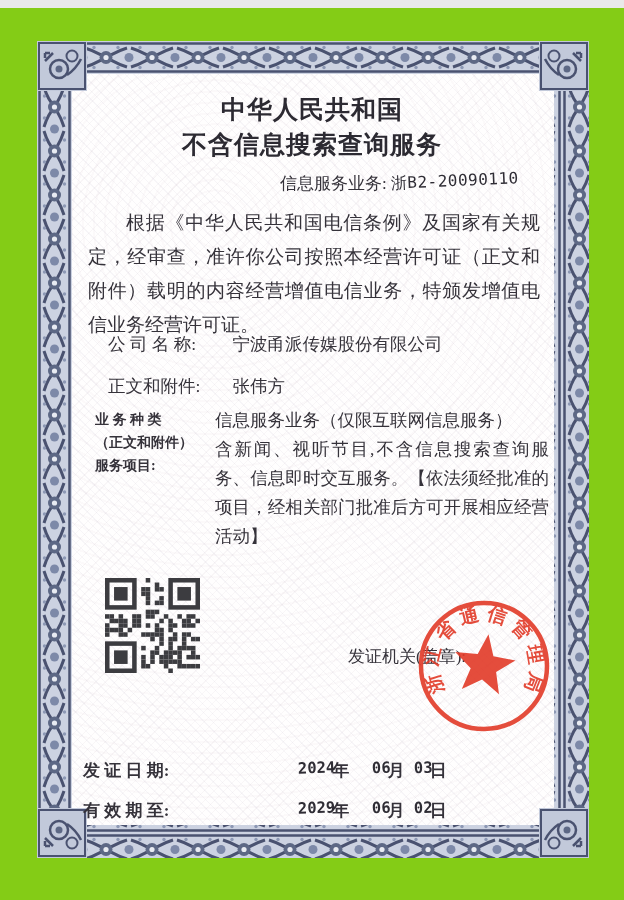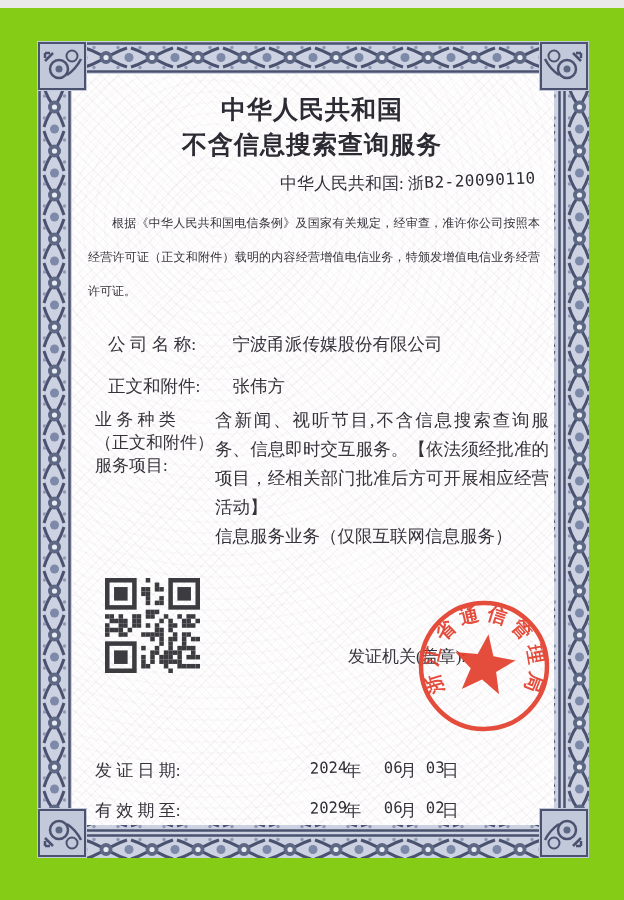--- a/index.html
+++ b/index.html
@@ -30,38 +30,38 @@
     position:absolute;left:280px;top:164px;font-size:17px;white-space:nowrap;
   }
   .typed{
     font-family:"DejaVu Sans Mono","Liberation Mono",monospace;
     font-size:16px;display:inline-block;
     transform:rotate(-2.5deg) translateY(-3px);
     letter-spacing:0.5px;color:#2f2d35;
   }
   .body-par{
     position:absolute;left:88px;top:198px;width:452px;margin:0;
-    font-size:12px;line-height:34px;text-indent:2em;text-align:justify;
+    font-size:19px;line-height:34px;text-indent:2em;text-align:justify;
   }
   .field-row{position:absolute;left:108px;font-size:17.5px;white-space:nowrap;}
   .field-label{display:inline-block;width:118px;}
   .field-value{display:inline-block;margin-left:2px;}
-  .biz-label{position:absolute;left:95px;top:400px;font-size:17px;line-height:23px;}
+  .biz-label{position:absolute;left:95px;top:400px;font-size:14px;line-height:23px;font-weight:bold;}
   .biz-value{
     position:absolute;left:215px;top:398px;width:334px;
     font-size:17.5px;line-height:29px;text-align:justify;
   }
   .qr{position:absolute;left:105px;top:570px;}
   .issuer-label{position:absolute;left:348px;top:637px;font-size:17px;white-space:nowrap;}
   .seal{position:absolute;left:410px;top:584px;opacity:.9;}
   .seal-text{
     font-size:19px;font-weight:bold;letter-spacing:6px;
     font-family:"Liberation Serif","DejaVu Serif",serif;
   }
-  .date-row{position:absolute;left:95px;width:470px;height:26px;font-size:17px;}
+  .date-row{position:absolute;left:83px;width:470px;height:26px;font-size:17px;font-weight:bold;}
   .date-row .lbl{position:absolute;left:0;top:0;}
   .date-row .y{position:absolute;left:215px;top:0;white-space:nowrap;}
   .date-row .m{position:absolute;left:289px;top:0;white-space:nowrap;}
   .date-row .d{position:absolute;left:331px;top:0;white-space:nowrap;}
   .date-row .num{
     font-family:"DejaVu Sans Mono","Liberation Mono",monospace;font-size:15.5px;
     display:inline-block;transform:rotate(-2deg) translateY(-3px);
     margin-right:-3px;color:#2f2d35;
   }
 </style>
@@ -123,21 +123,21 @@
   </svg>
 
   <div class="content">
 
     <div class="title">
       <div>中华人民共和国</div>
       <div>不含信息搜索查询服务</div>
     </div>
 
     <div class="license-line">
-      <span>中华人民共和国:</span>
+      <span>信息服务业务:</span>
       <span class="typed">浙B2-20090110</span>
     </div>
 
     <p class="body-par">根据《中华人民共和国电信条例》及国家有关规定，经审查，准许你公司按照本经营许可证（正文和附件）载明的内容经营增值电信业务，特颁发增值电信业务经营许可证。</p>
 
     <div class="field-row" style="top:324px">
       <span class="field-label">公 司 名 称:</span>
       <span class="field-value">宁波甬派传媒股份有限公司</span>
     </div>
 
@@ -146,22 +146,22 @@
       <span class="field-value">张伟方</span>
     </div>
 
     <div class="biz-label">
       <div>业 务 种 类</div>
       <div>（正文和附件）</div>
       <div>服务项目:</div>
     </div>
 
     <div class="biz-value">
+      <div>信息服务业务（仅限互联网信息服务）</div>
       <div>含新闻、视听节目,不含信息搜索查询服务、信息即时交互服务。【依法须经批准的项目，经相关部门批准后方可开展相应经营活动】</div>
-      <div>信息服务业务（仅限互联网信息服务）</div>
     </div>
 
     <svg class="qr" width="95" height="95" viewBox="0 0 21 21">
         <g fill="#3c3c40">
           <rect x="9" y="0" width="1" height="1"></rect>
           <rect x="11" y="1" width="1" height="1"></rect>
           <rect x="8" y="2" width="1" height="1"></rect>
           <rect x="9" y="2" width="1" height="1"></rect>
           <rect x="11" y="2" width="1" height="1"></rect>
           <rect x="12" y="2" width="1" height="1"></rect>

